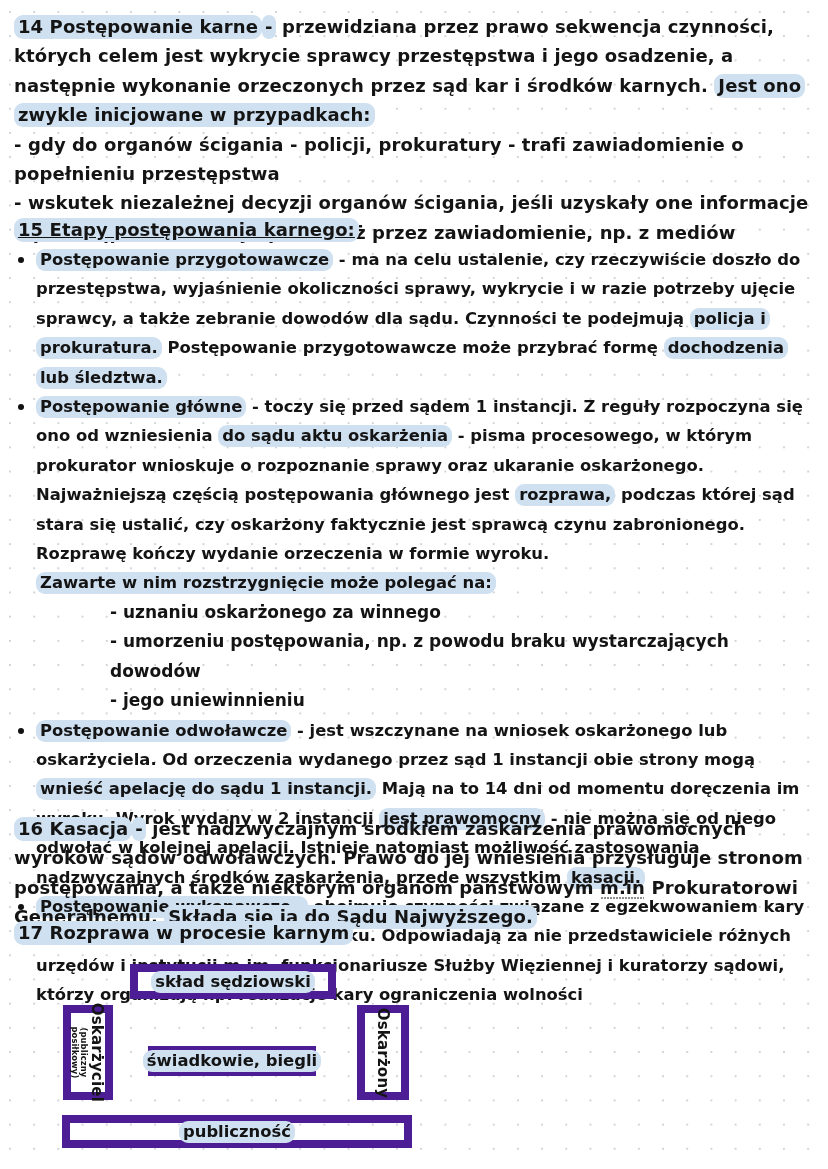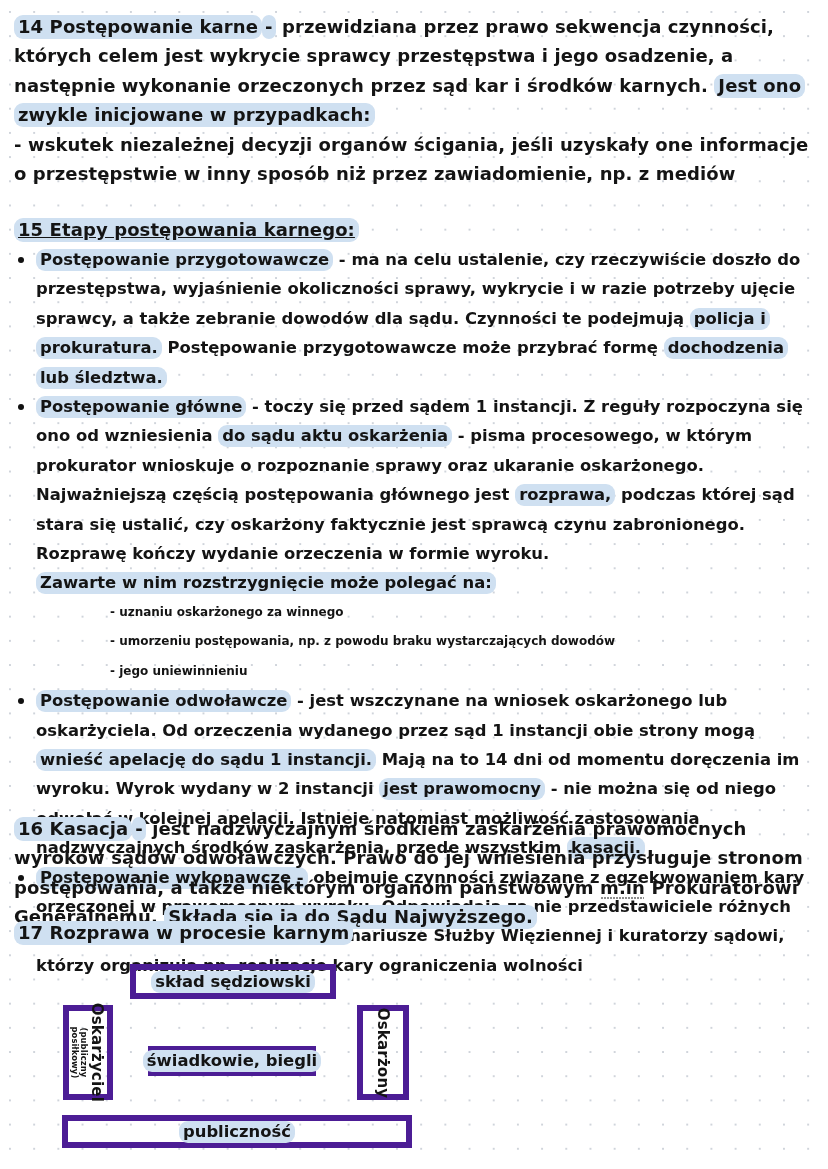--- a/index.html
+++ b/index.html
@@ -95,36 +95,36 @@
     top: 12px;
     width: 6px;
     height: 6px;
     border-radius: 50%;
     background: #111;
   }
   .bul p { margin: 0; }
 
   .dashline {
     padding-left: 74px;
-    font-size: 12px;
+    font-size: 17px;
     line-height: 29.4px;
     font-weight: 600;
   }
 
   
   .diagram {
     position: absolute;
     left: 0;
     top: 955px;
     width: 828px;
     height: 210px;
   }
   .dbox {
     position: absolute;
-    border: 6px solid #4c1d95;
+    border: 8px solid #4c1d95;
     background: transparent;
     box-sizing: border-box;
     display: flex;
     align-items: center;
     justify-content: center;
   }
   .dbox .lbl {
     font-size: 16.4px;
     font-weight: 600;
     white-space: nowrap;
@@ -156,20 +156,21 @@
 <body>
 
 <div class="page">
 
   <div class="block" style="top:12px;">
     <p>
       <span class="hl">14 Postępowanie karne</span><span class="hl tight">-</span>
       <span>przewidziana przez prawo sekwencja czynności, których celem jest wykrycie sprawcy przestępstwa i jego osadzenie, a następnie wykonanie orzeczonych przez sąd kar i środków karnych.</span>
       <span class="hl">Jest ono zwykle inicjowane w przypadkach:</span>
     </p>
+    <p class="ind" style="margin-top:0;">- gdy do organów ścigania - policji, prokuratury - trafi zawiadomienie o popełnieniu przestępstwa</p>
     <p class="ind">- wskutek niezależnej decyzji organów ścigania, jeśli uzyskały one informacje o przestępstwie w inny sposób niż przez zawiadomienie, np. z mediów</p>
   </div>
 
   <div class="block" style="top:215px;text-decoration:underline;">
     <p><span class="hl">15 Etapy postępowania karnego:</span></p>
   </div>
 
   <div class="bullets" style="top:245px;">
 
     <div class="bul">

